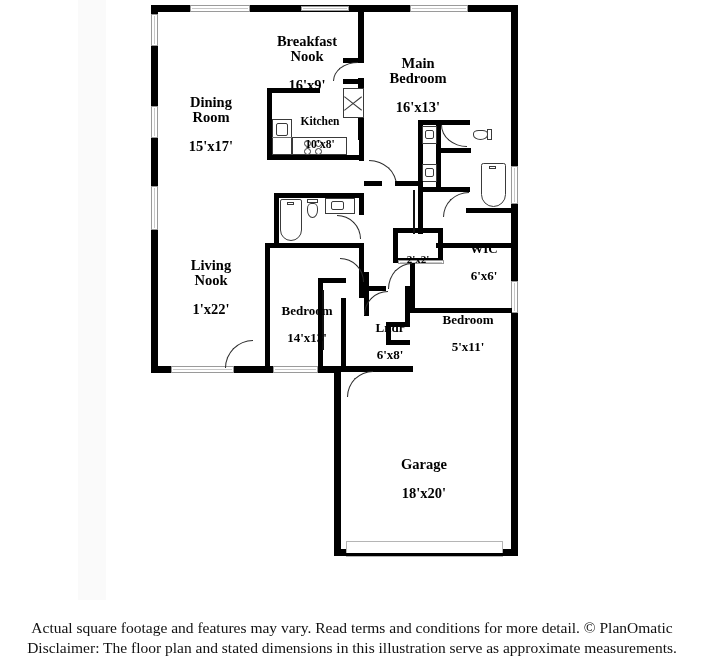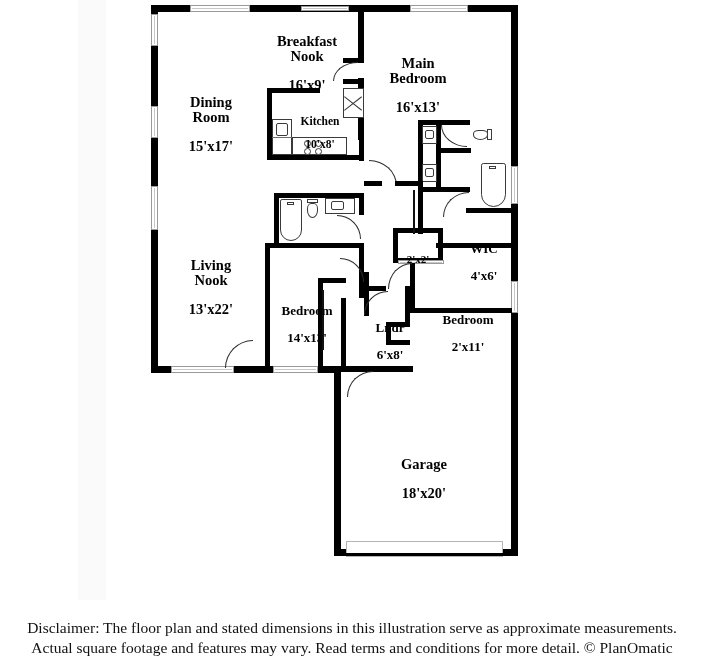--- a/index.html
+++ b/index.html
@@ -366,52 +366,52 @@
 
     <div class="room-label rl-lg" style="left:368px; top:41px; width:100px;">
       <span>Main
 Bedroom</span><br>
       <span>16'x13'</span>
     </div>
 
     <div class="room-label rl-lg" style="left:166px; top:243px; width:90px;">
       <span>Living
 Nook</span><br>
-      <span>13'x22'</span>
+      <span>1'x22'</span>
     </div>
 
     <div class="room-label rl-md" style="left:261px; top:291px; width:92px;">
       <span>Bedroom</span><br>
       <span>14'x13'</span>
     </div>
 
     <div class="room-label rl-md" style="left:422px; top:300px; width:92px;">
       <span>Bedroom</span><br>
-      <span>2'x11'</span>
+      <span>5'x11'</span>
     </div>
 
     <div class="room-label rl-md" style="left:450px; top:229px; width:68px;">
       <span>WIC</span><br>
-      <span>4'x6'</span>
+      <span>6'x6'</span>
     </div>
 
     <div class="room-label rl-xs" style="left:396px; top:243px; width:44px;">
       <span>2'x2'</span>
     </div>
 
     <div class="room-label rl-md" style="left:360px; top:308px; width:60px;">
       <span>Lndr</span><br>
       <span>6'x8'</span>
     </div>
 
     <div class="room-label rl-lg" style="left:376px; top:442px; width:96px;">
       <span>Garage</span><br>
       <span>18'x20'</span>
     </div>
 
   </div>
 
   <div id="disclaimer">
+    <div>Actual square footage and features may vary. Read terms and conditions for more detail. © PlanOmatic</div>
     <div>Disclaimer: The floor plan and stated dimensions in this illustration serve as approximate measurements.</div>
-    <div>Actual square footage and features may vary. Read terms and conditions for more detail. © PlanOmatic</div>
   </div>
 
 </div>
 
 </body></html>

